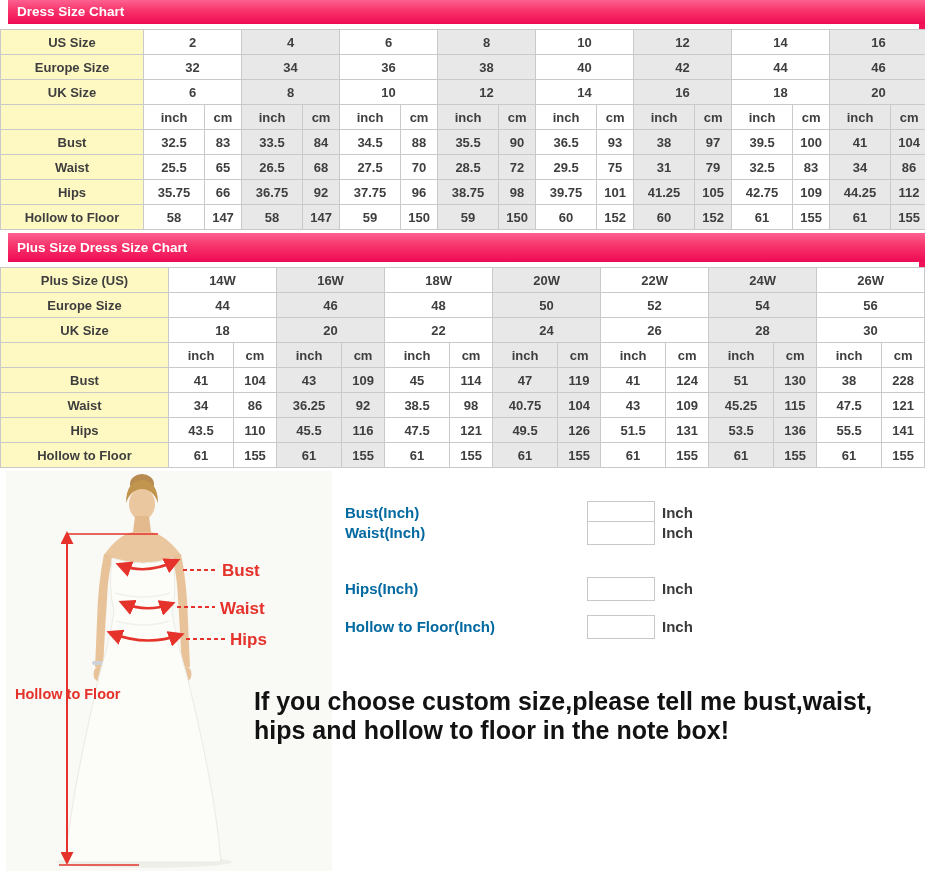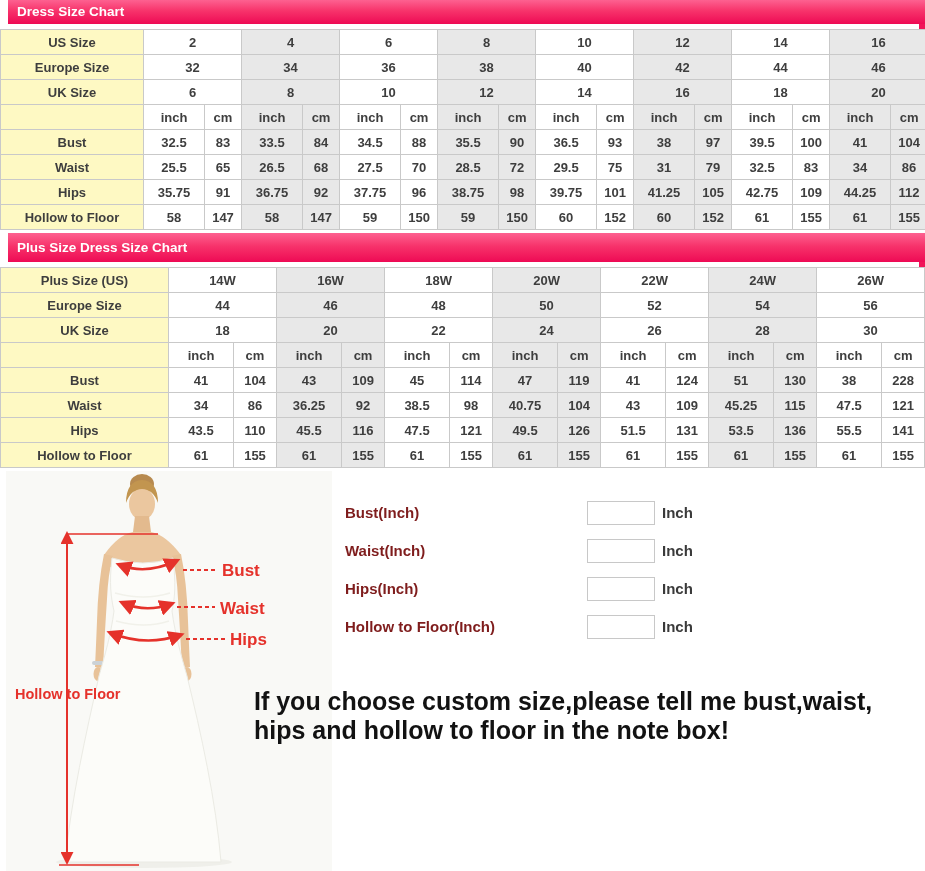--- a/index.html
+++ b/index.html
@@ -27,22 +27,22 @@
               overflow:hidden;white-space:nowrap;font-weight:bold;}
   .size-table th{background:#fef9c3;}
   .g0{background:#ffffff;}
   .g1{background:#e8e8e8;}
 
   
   .fig{position:absolute;left:6px;top:471px;width:326px;height:400px;}
 
   
   .form-row{position:absolute;left:345px;width:372px;height:26px;}
-  #frow0{top:500px;} #frow1{top:538px;} #frow2{top:576px;} #frow3{top:614px;}
-  .form-label{font-size:15px;font-weight:bold;color:#7f1d1d;line-height:26px;}
+  #frow0{top:500px;} #frow1{top:520px;} #frow2{top:576px;} #frow3{top:614px;}
+  .form-label{font-size:15px;font-weight:bold;color:#0369a1;line-height:26px;}
   .form-input{position:absolute;left:242px;top:1px;width:60px;height:22px;
               border:1px solid #c8c8c8;background:#fff;box-sizing:content-box;
               font-family:"Liberation Sans",sans-serif;font-size:13px;padding:0 3px;}
   .form-unit{position:absolute;left:317px;top:0;font-size:15px;font-weight:bold;
              color:#3a3a3a;line-height:26px;}
 
   
   .note{position:absolute;left:254px;top:687px;width:675px;font-size:25px;
         font-weight:bold;color:#121212;line-height:29px;}
 </style>
@@ -162,21 +162,21 @@
           <td class="g1">31</td>
           <td class="g1">79</td>
           <td class="g0">32.5</td>
           <td class="g0">83</td>
           <td class="g1">34</td>
           <td class="g1">86</td>
         </tr>
         <tr>
           <th>Hips</th>
           <td class="g0">35.75</td>
-          <td class="g0">91</td>
+          <td class="g0">66</td>
           <td class="g1">36.75</td>
           <td class="g1">92</td>
           <td class="g0">37.75</td>
           <td class="g0">96</td>
           <td class="g1">38.75</td>
           <td class="g1">98</td>
           <td class="g0">39.75</td>
           <td class="g0">101</td>
           <td class="g1">41.25</td>
           <td class="g1">105</td>

